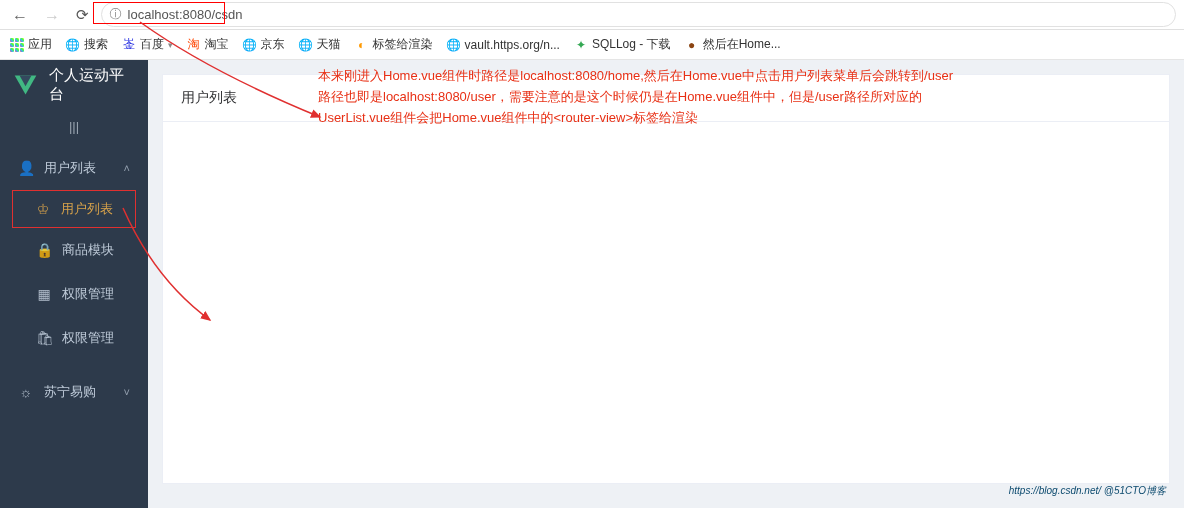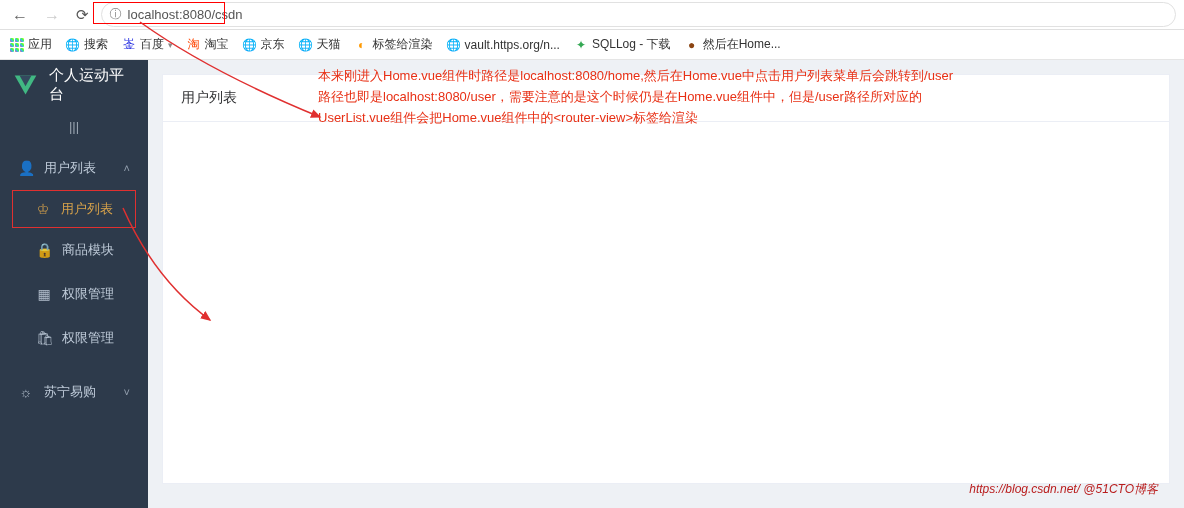--- a/index.html
+++ b/index.html
@@ -32,21 +32,21 @@
     .menu-item .chev { margin-left: auto; font-size: 11px; opacity: .7; }
     .menu-item.active-outline { border: 1px solid #e03030; margin: 0 12px; height: 38px; padding-left: 22px; color: #d7a24a; }
     .menu-item.active-outline .micon { color: #d7a24a; }
 
     .main { flex: 1; background: #eef1f5; position: relative; }
     .main-card { background: #fff; margin: 14px 14px 0 14px; height: 410px; border: 1px solid #ebeef5; }
     .card-title { padding: 14px 18px; font-size: 14px; color: #303133; border-bottom: 1px solid #ebeef5; }
     .annotation { position: absolute; color: #e83015; font-size: 13px; line-height: 1.6; }
     .ann1 { left: 170px; top: 6px; width: 640px; }
     .ann2 { left: 32px; top: 146px; width: 980px; }
-    .watermark { position: absolute; right: 26px; bottom: 10px; color: #b91c1c; font-size: 12px; font-style: italic; }
+    .watermark { position: absolute; right: 18px; bottom: 10px; color: #0c4a6e; font-size: 10px; font-style: italic; }
 
     svg.arrow { position: absolute; pointer-events: none; }
   </style>
 </head>
 <body>
 
 <div class="browser-nav">
   <span class="nav-arrow">←</span>
   <span class="nav-arrow disabled">→</span>
   <span class="reload">⟳</span>

